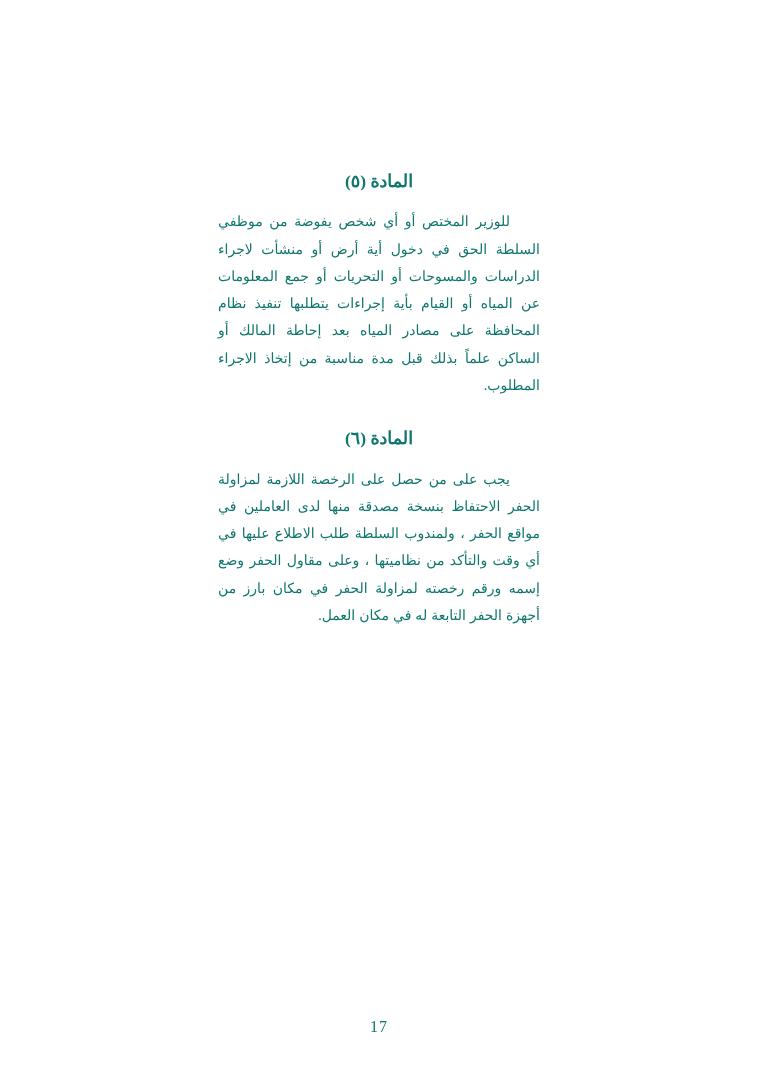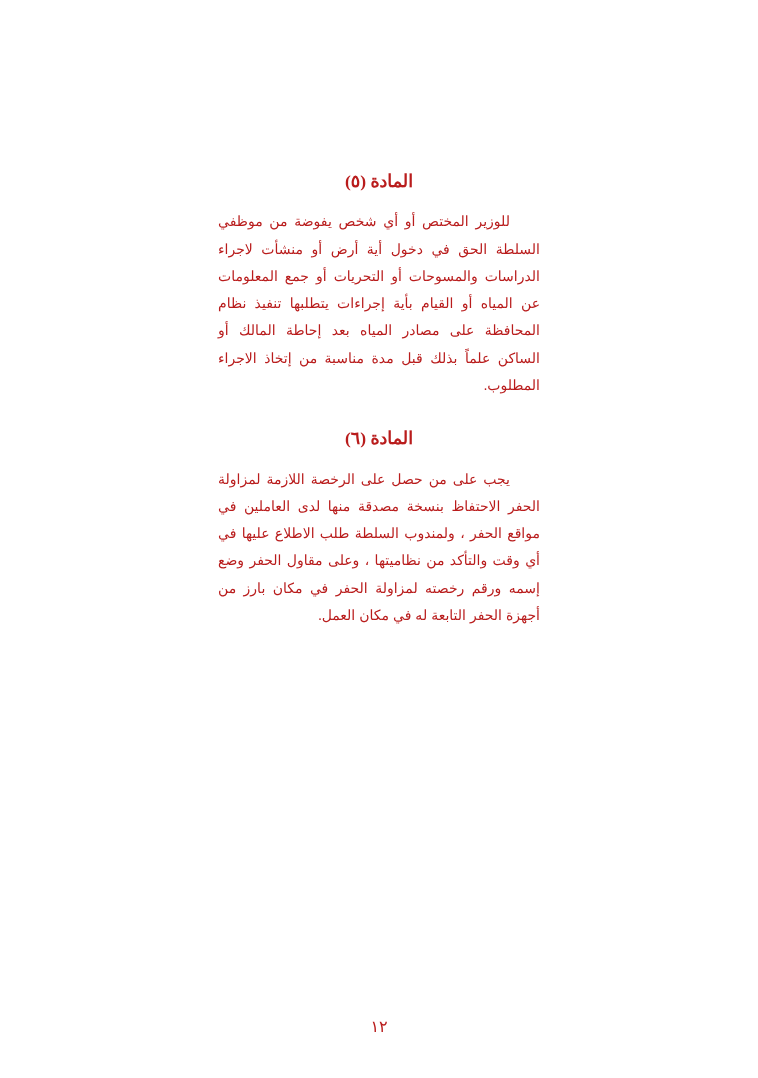--- a/index.html
+++ b/index.html
@@ -6,21 +6,21 @@
     margin: 0;
     padding: 0;
     background: #ffffff;
   }
   .page {
     position: relative;
     width: 758px;
     height: 1078px;
     background: #ffffff;
     font-family: "Liberation Serif", "DejaVu Serif", serif;
-    color: #b91c1c;
+    color: #0f766e;
     overflow: hidden;
   }
   .content {
     position: absolute;
     top: 168px;
     right: 218px;
     width: 322px;
     direction: rtl;
     text-align: justify;
   }
@@ -72,15 +72,15 @@
     <section class="article spacer-6">
       <h2 class="article-heading">المادة (٦)</h2>
       <p class="article-body">يجب على من حصل على الرخصة اللازمة لمزاولة الحفر الاحتفاظ بنسخة مصدقة منها لدى العاملين في مواقع الحفر ، ولمندوب السلطة طلب الاطلاع عليها في أي وقت والتأكد من نظاميتها ، وعلى مقاول الحفر وضع إسمه ورقم رخصته لمزاولة الحفر في مكان بارز من أجهزة الحفر التابعة له في مكان العمل.</p>
     </section>
 
     <section class="article spacer-6">
     </section>
 
   </div>
 
-  <div class="page-number">١٢</div>
+  <div class="page-number">17</div>
 
 </div>
 
 </body></html>

